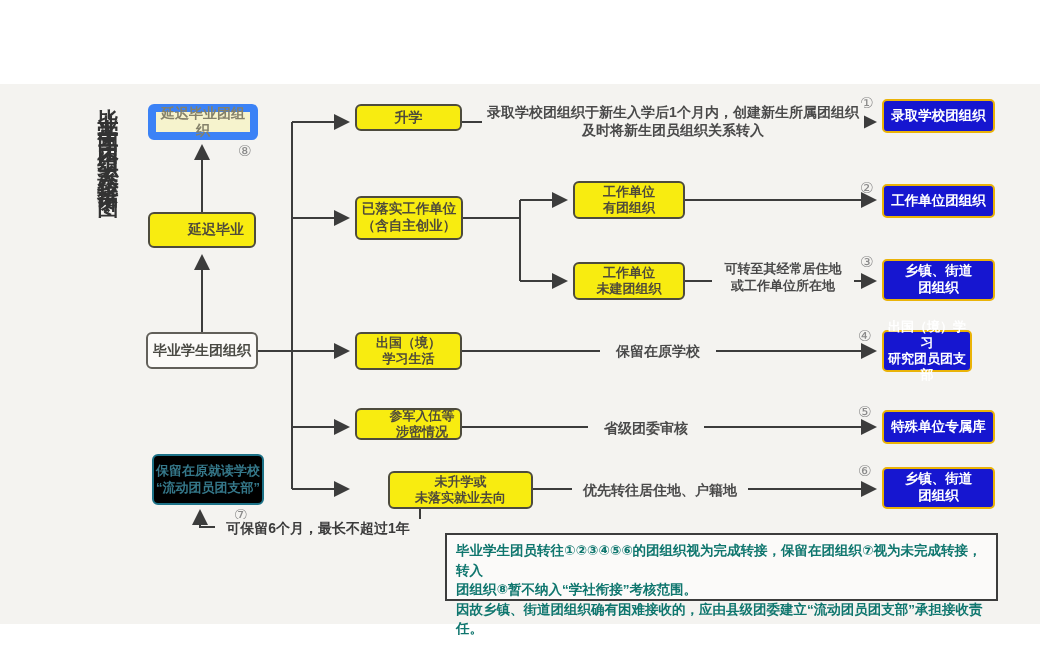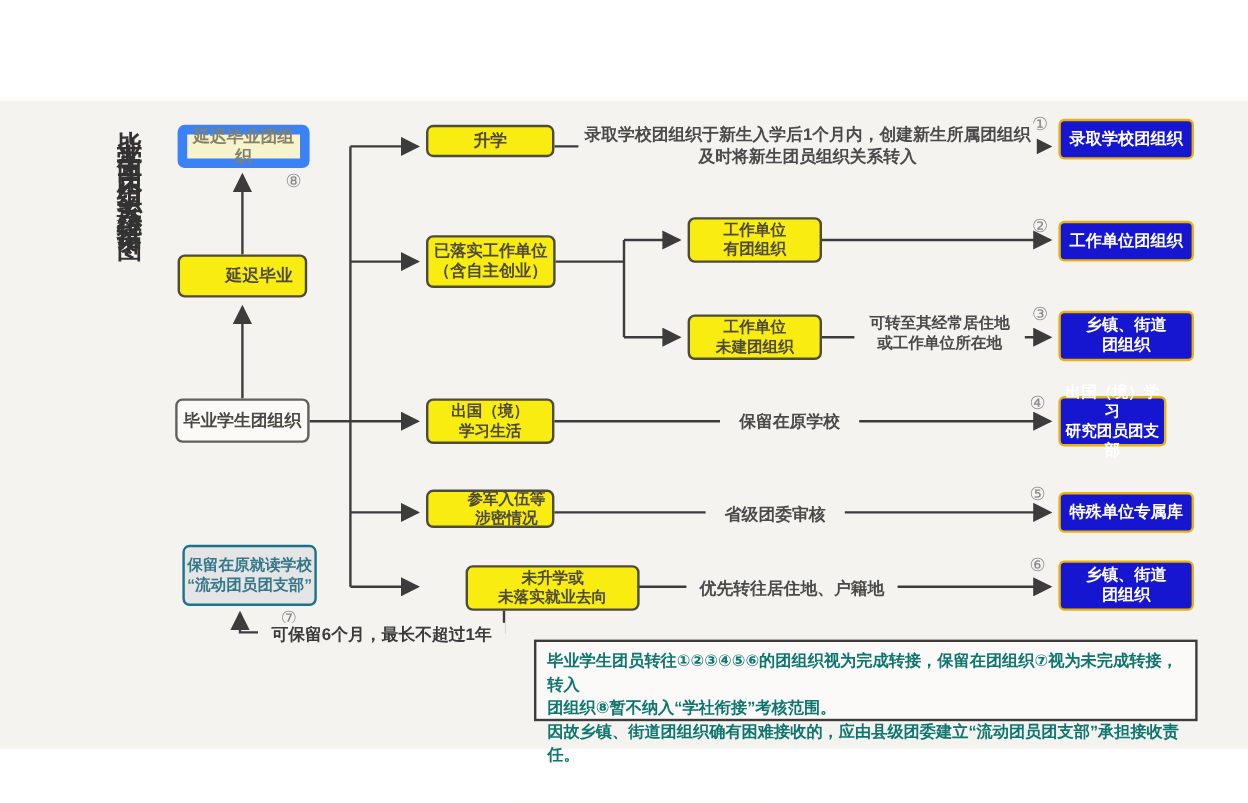--- a/index.html
+++ b/index.html
@@ -9,21 +9,21 @@
     font-family:"Liberation Sans","DejaVu Sans",sans-serif;
   }
   .canvas-tint{position:absolute;left:0;top:84px;width:1040px;height:540px;background:#f4f3f0;}
   .box{
     position:absolute;box-sizing:border-box;display:flex;align-items:center;justify-content:center;
     text-align:center;border-radius:6px;white-space:pre-line;font-weight:bold;line-height:1.25;
   }
   .yellow{background:#f8ec10;border:2px solid #4d4b3d;color:#4f4b3a;font-size:14px;}
   .paleyellow{background:#f6f3cd;border:8px solid #3b82f6;color:#84816a;font-size:14px;}
   .white{background:#fbfaf8;border:2px solid #62605a;color:#4a4a44;font-size:14px;}
-  .cyan{background:#e5e5e5;border:2px solid #1c7288;color:#35788a;font-size:13px;}
+  .cyan{background:#000000;border:2px solid #1c7288;color:#35788a;font-size:13px;}
   .blue{background:#1616d0;border:2px solid #eab308;color:#ffffff;font-size:13.5px;border-radius:5px;}
   .badge{position:absolute;color:#8a8a8a;font-size:15px;font-weight:normal;}
   .anno{
     position:absolute;color:#4a4a4a;font-weight:bold;text-align:center;white-space:pre-line;
     background:#f4f3f0;line-height:1.3;padding:0 3px;
   }
   .title-vertical{
     position:absolute;left:90px;top:92px;height:445px;width:32px;
     writing-mode:vertical-rl;text-orientation:upright;
     font-family:"DejaVu Serif","Liberation Serif",serif;

